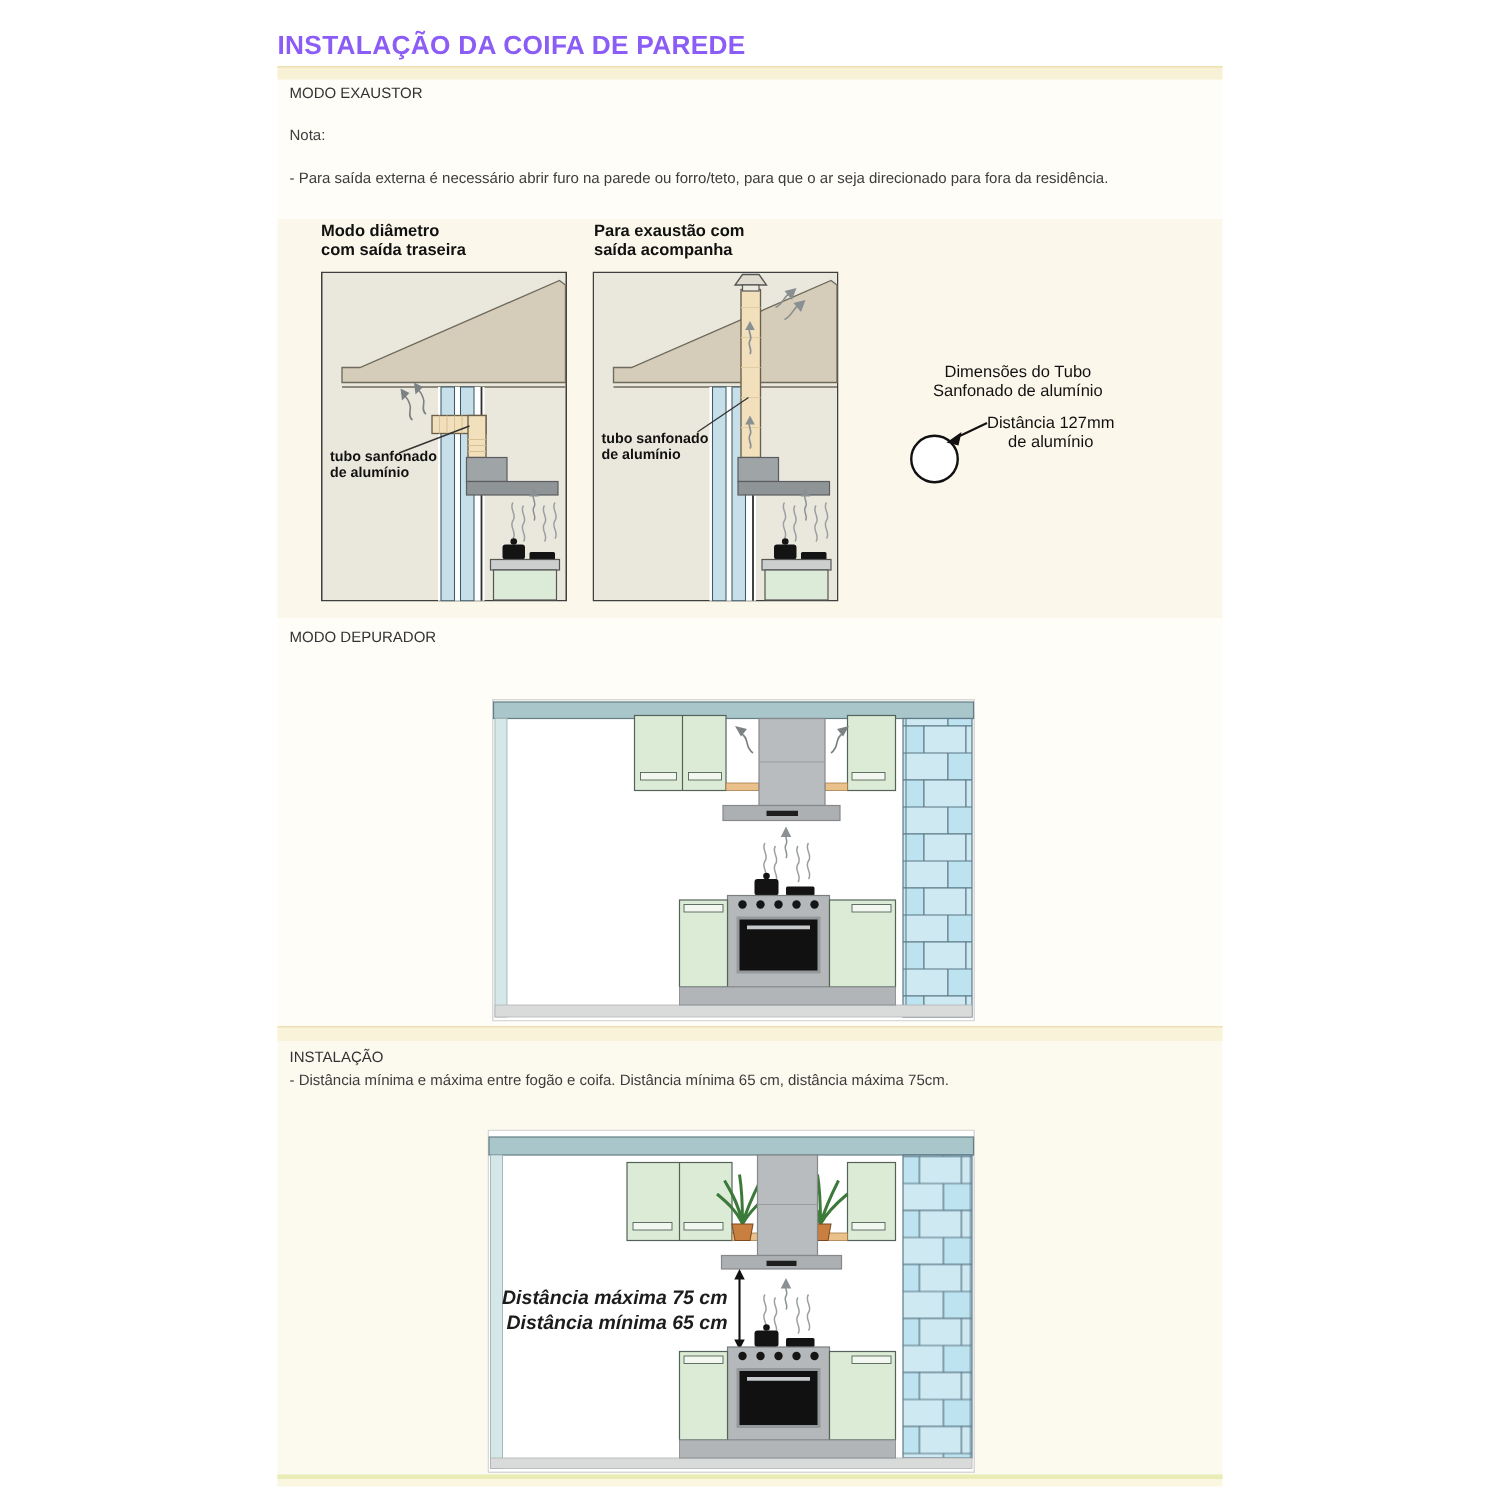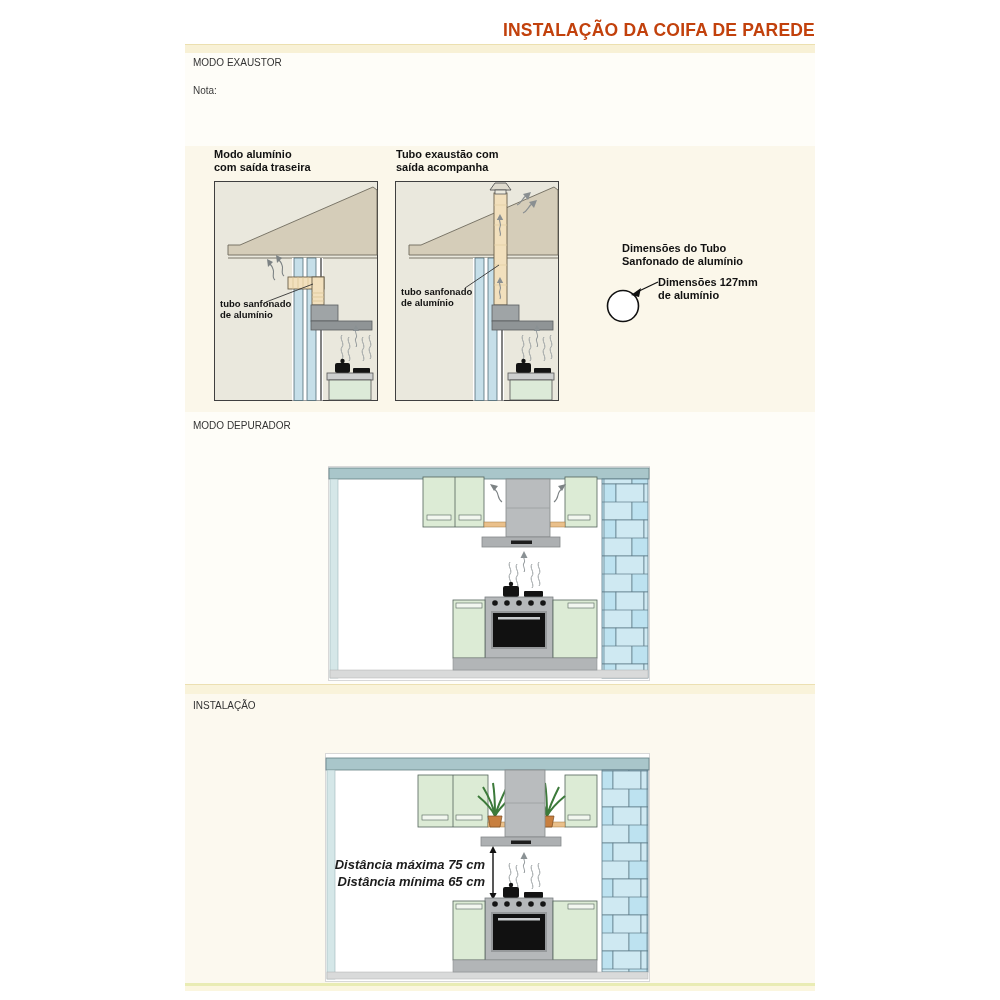--- a/index.html
+++ b/index.html
@@ -4,59 +4,60 @@
 <style>
   html,body { margin:0; padding:0; background:#ffffff; }
   .page { position:relative; width:1000px; height:1000px; background:#ffffff;
           font-family:"Liberation Sans", sans-serif; overflow:hidden; }
   .abs { position:absolute; }
 
   .content-bg { left:185px; top:44px; width:630px; height:946px; background:#fefdf8; }
   .diagram-row-bg { left:185px; top:146px; width:630px; height:266px; background:#fbf7ea; }
   .instal-bg { left:185px; top:694px; width:630px; height:289px; background:#fcf9ef; }
 
-  .title { left:185px; top:20px; width:630px; text-align:right;
-           font-size:17.5px; font-weight:bold; color:#c2410c; letter-spacing:0.2px; }
+  .title { left:185px; top:20px; width:630px; text-align:left;
+           font-size:17.5px; font-weight:bold; color:#8b5cf6; letter-spacing:0.2px; }
 
   .band { left:185px; width:630px; box-sizing:border-box; }
   .band1 { top:44px;  height:9px;  background:#f8f1d6; border-top:1px solid #ece0b0; }
   .band2 { top:684px; height:10px; background:#f9f3da; border-top:1px solid #ece0b2; }
   .band3 { top:983px; height:8px;  background:#fbf6df; border-top:3px solid #e9ecb4; }
 
   .txt { position:absolute; left:193px; font-size:10px; color:#3c3c3c; white-space:nowrap; }
   .heading { color:#333333; }
 
   .diagram-title { position:absolute; font-size:11px; font-weight:bold; line-height:13px; color:#111; }
-  .dimh { position:absolute; font-size:11px; font-weight:bold; line-height:13px; color:#111; white-space:nowrap; }
+  .dimh { position:absolute; font-size:11px; font-weight:normal; line-height:13px; color:#111; white-space:nowrap;text-align:center; }
 
   svg { display:block; }
   .dlabel { font-family:"Liberation Sans", sans-serif; font-size:9.5px; font-weight:bold; fill:#111; }
   .dist   { font-family:"Liberation Sans", sans-serif; font-size:13px; font-weight:bold; font-style:italic; fill:#1c1c1c; }
 </style>
 </head>
 <body>
 
 <div class="page">
 
   <div class="abs content-bg"></div>
   <div class="abs diagram-row-bg"></div>
   <div class="abs instal-bg"></div>
 
   <div class="abs title">INSTALAÇÃO DA COIFA DE PAREDE</div>
   <div class="abs band band1"></div>
 
   <div class="txt heading" style="top:57px">MODO EXAUSTOR</div>
   <div class="txt" style="top:85px">Nota:</div>
+  <div class="txt" style="top:114px">- Para saída externa é necessário abrir furo na parede ou forro/teto, para que o ar seja direcionado para fora da residência.</div>
 
   <div class="diagram-title" style="left:214px;top:148px">
-    <div>Modo alumínio</div>
+    <div>Modo diâmetro</div>
     <div>com saída traseira</div>
   </div>
   <div class="diagram-title" style="left:396px;top:148px">
-    <div>Tubo exaustão com</div>
+    <div>Para exaustão com</div>
     <div>saída acompanha</div>
   </div>
 
   <svg class="abs" style="left:214px;top:181px" width="164" height="220" viewBox="0 0 164 220">
     <rect x="0.5" y="0.5" width="163" height="219" fill="#eae8dd" stroke="#3f3f3f"></rect>
     <g>
       <polygon points="14,74 14,64 26,64 159,6 163,9 163,74" fill="#d5cdb9" stroke="#6e6a5c" stroke-width="0.9"></polygon>
       <line x1="14" y1="77" x2="163" y2="77" stroke="#6e6a5c" stroke-width="0.9"></line>
     </g>
     <g>
@@ -156,21 +157,21 @@
   <div class="dimh" style="left:622px;top:242px">
     <div>Dimensões do Tubo</div>
     <div>Sanfonado de alumínio</div>
   </div>
   <svg class="abs" style="left:598px;top:272px" width="70" height="55" viewBox="0 0 70 55">
     <circle cx="25" cy="34" r="15.5" fill="#ffffff" stroke="#111" stroke-width="1.6"></circle>
     <line x1="60" y1="10" x2="39" y2="20" stroke="#111" stroke-width="1.3"></line>
     <polygon points="33,23 43,16 41,25" fill="#111"></polygon>
   </svg>
   <div class="dimh" style="left:658px;top:276px">
-    <div>Dimensões 127mm</div>
+    <div>Distância 127mm</div>
     <div>de alumínio</div>
   </div>
 
   <div class="txt heading" style="top:420px">MODO DEPURADOR</div>
 
   <svg class="abs" style="left:328px;top:466px" width="322" height="215" viewBox="0 0 322 215">
     <defs>
       <pattern id="bricks1" width="46" height="36" patternUnits="userSpaceOnUse">
         <rect width="46" height="36" fill="#cfe9f2"></rect>
         <rect x="0" y="0" width="28" height="18" fill="#cfe9f2" stroke="#5d7b88" stroke-width="0.7"></rect>
@@ -235,20 +236,21 @@
       <rect x="128" y="137" width="26" height="5" fill="#f2f7ef" stroke="#53635a" stroke-width="0.6"></rect>
       <rect x="225" y="134" width="44" height="58" fill="#dcebd5" stroke="#53635a" stroke-width="0.8"></rect>
       <rect x="240" y="137" width="26" height="5" fill="#f2f7ef" stroke="#53635a" stroke-width="0.6"></rect>
     </g>
     <rect x="125" y="192" width="144" height="12" fill="#b2b5b7" stroke="#8b8e90" stroke-width="0.6"></rect>
   </svg>
 
   <div class="abs band band2"></div>
 
   <div class="txt heading" style="top:700px">INSTALAÇÃO</div>
+  <div class="txt" style="top:715px">- Distância mínima e máxima entre fogão e coifa. Distância mínima 65 cm, distância máxima 75cm.</div>
 
   <svg class="abs" style="left:325px;top:753px" width="325" height="229" viewBox="0 0 325 229">
     <defs>
       <pattern id="bricks2" width="46" height="36" patternUnits="userSpaceOnUse">
         <rect width="46" height="36" fill="#cfe9f2"></rect>
         <rect x="0" y="0" width="28" height="18" fill="#cfe9f2" stroke="#5d7b88" stroke-width="0.7"></rect>
         <rect x="28" y="0" width="18" height="18" fill="#bde2f0" stroke="#5d7b88" stroke-width="0.7"></rect>
         <rect x="0" y="18" width="12" height="18" fill="#bde2f0" stroke="#5d7b88" stroke-width="0.7"></rect>
         <rect x="12" y="18" width="28" height="18" fill="#cfe9f2" stroke="#5d7b88" stroke-width="0.7"></rect>
         <rect x="40" y="18" width="6" height="18" fill="#cfe9f2" stroke="#5d7b88" stroke-width="0.7"></rect>

